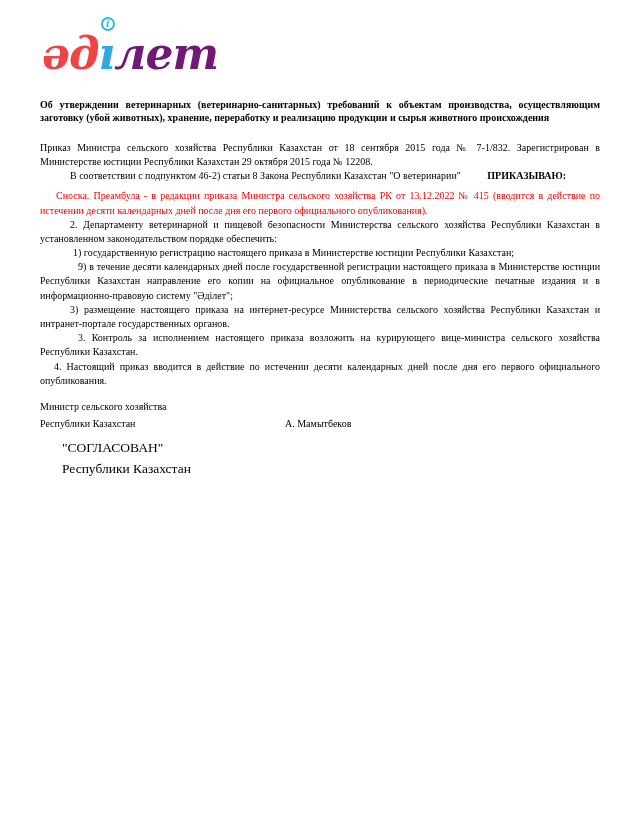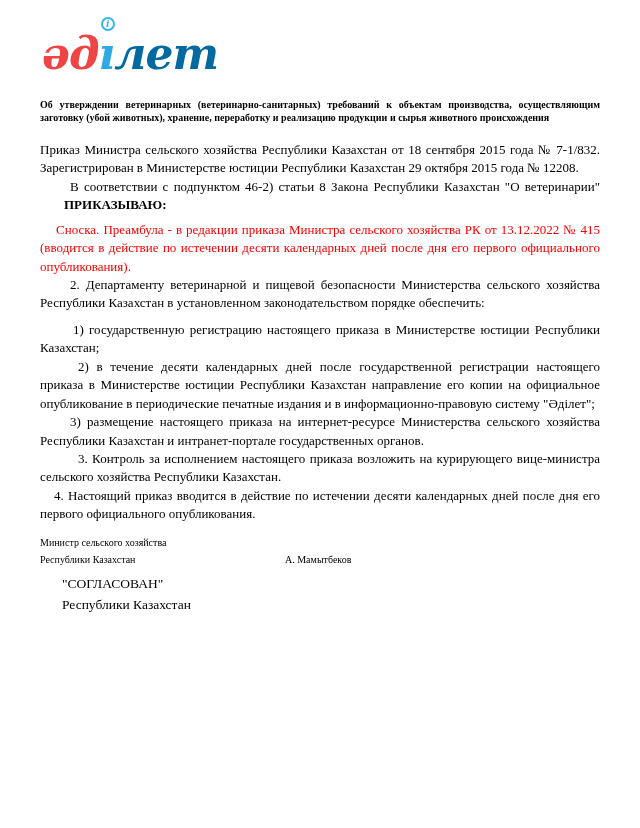--- a/index.html
+++ b/index.html
@@ -13,43 +13,43 @@
   
   .logo {
     position:relative; width:max-content;
     font-family:"DejaVu Serif", serif;
     font-style:italic; font-weight:bold;
     font-size:44px; line-height:1; letter-spacing:-1px;
     margin:6px 0 22px 2px; user-select:none;
   }
   .logo .l1 { color:#ef4444; }
   .logo .li { color:#2fa9e2; position:relative; }
-  .logo .l3 { color:#0369a1; }
+  .logo .l3 { color:#701a75; }
   .logo .dot {
     position:absolute; top:-11px; left:2px;
     width:14px; height:14px; border:2px solid #35b6e8; border-radius:50%;
     font-size:9px; font-style:italic; font-weight:bold; color:#35b6e8;
     display:flex; align-items:center; justify-content:center;
     line-height:1; letter-spacing:0; background:#fff;
     box-sizing:border-box;
   }
 
-  p { margin:0; text-align:justify; font-size:13px; line-height:1.42; }
+  p { margin:0; text-align:justify; font-size:10px; line-height:1.42; }
   .title {
     font-weight:bold; font-size:10px; line-height:1.34;
     margin-bottom:16px; text-align:justify;
   }
   .gap-top { margin-top:6px; }
   .red { color:#f40000; }
   .b { font-weight:bold;margin-left:24px; }
 
   .ind14 { text-indent:14px; }
   .ind16 { text-indent:16px; }
   .ind30 { text-indent:30px; }
-  .ind33 { text-indent:33px;margin-top:8px; }
+  .ind33 { text-indent:33px; }
   .ind38 { text-indent:38px; }
   .ind45 { text-indent:45px; }
 
   
   .sig { margin-top:10px; font-size:10px; line-height:1.7; }
   .sig-row { display:flex; }
   .sig-left { display:inline-block; width:245px; }
   .agreed { margin-top:6px; margin-left:22px; font-size:13.5px; line-height:1.55; }
 </style>
 </head>
@@ -64,21 +64,21 @@
   <p class="title">Об утверждении ветеринарных (ветеринарно-санитарных) требований к объектам производства, осуществляющим заготовку (убой животных), хранение, переработку и реализацию продукции и сырья животного происхождения</p>
 
   <p>Приказ Министра сельского хозяйства Республики Казахстан от 18 сентября 2015 года № 7-1/832. Зарегистрирован в Министерстве юстиции Республики Казахстан 29 октября 2015 года № 12208.</p>
 
   <p class="ind30"><span>В соответствии с подпунктом 46-2) статьи 8 Закона Республики Казахстан "О ветеринарии" </span><span class="b">ПРИКАЗЫВАЮ:</span></p>
 
   <p class="red ind16 gap-top">Сноска. Преамбула - в редакции приказа Министра сельского хозяйства РК от 13.12.2022 № 415 (вводится в действие по истечении десяти календарных дней после дня его первого официального опубликования).</p>
 
   <p class="ind30">2. Департаменту ветеринарной и пищевой безопасности Министерства сельского хозяйства Республики Казахстан в установленном законодательством порядке обеспечить:</p>
   <p class="ind33">1) государственную регистрацию настоящего приказа в Министерстве юстиции Республики Казахстан;</p>
-  <p class="ind38">2) в течение десяти календарных дней после государственной регистрации настоящего приказа в Министерстве юстиции Республики Казахстан направление его копии на официальное опубликование в периодические печатные издания и в информационно-правовую систему "Әділет";</p>
+  <p class="ind38">9) в течение десяти календарных дней после государственной регистрации настоящего приказа в Министерстве юстиции Республики Казахстан направление его копии на официальное опубликование в периодические печатные издания и в информационно-правовую систему "Әділет";</p>
   <p class="ind30">3) размещение настоящего приказа на интернет-ресурсе Министерства сельского хозяйства Республики Казахстан и интранет-портале государственных органов.</p>
   <p class="ind38">3. Контроль за исполнением настоящего приказа возложить на курирующего вице-министра сельского хозяйства Республики Казахстан.</p>
   <p class="ind14">4. Настоящий приказ вводится в действие по истечении десяти календарных дней после дня его первого официального опубликования.</p>
 
   <div class="sig">
     <div>Министр сельского хозяйства</div>
     <div class="sig-row">
       <span class="sig-left">Республики Казахстан</span>
       <span>А. Мамытбеков</span>
     </div>

